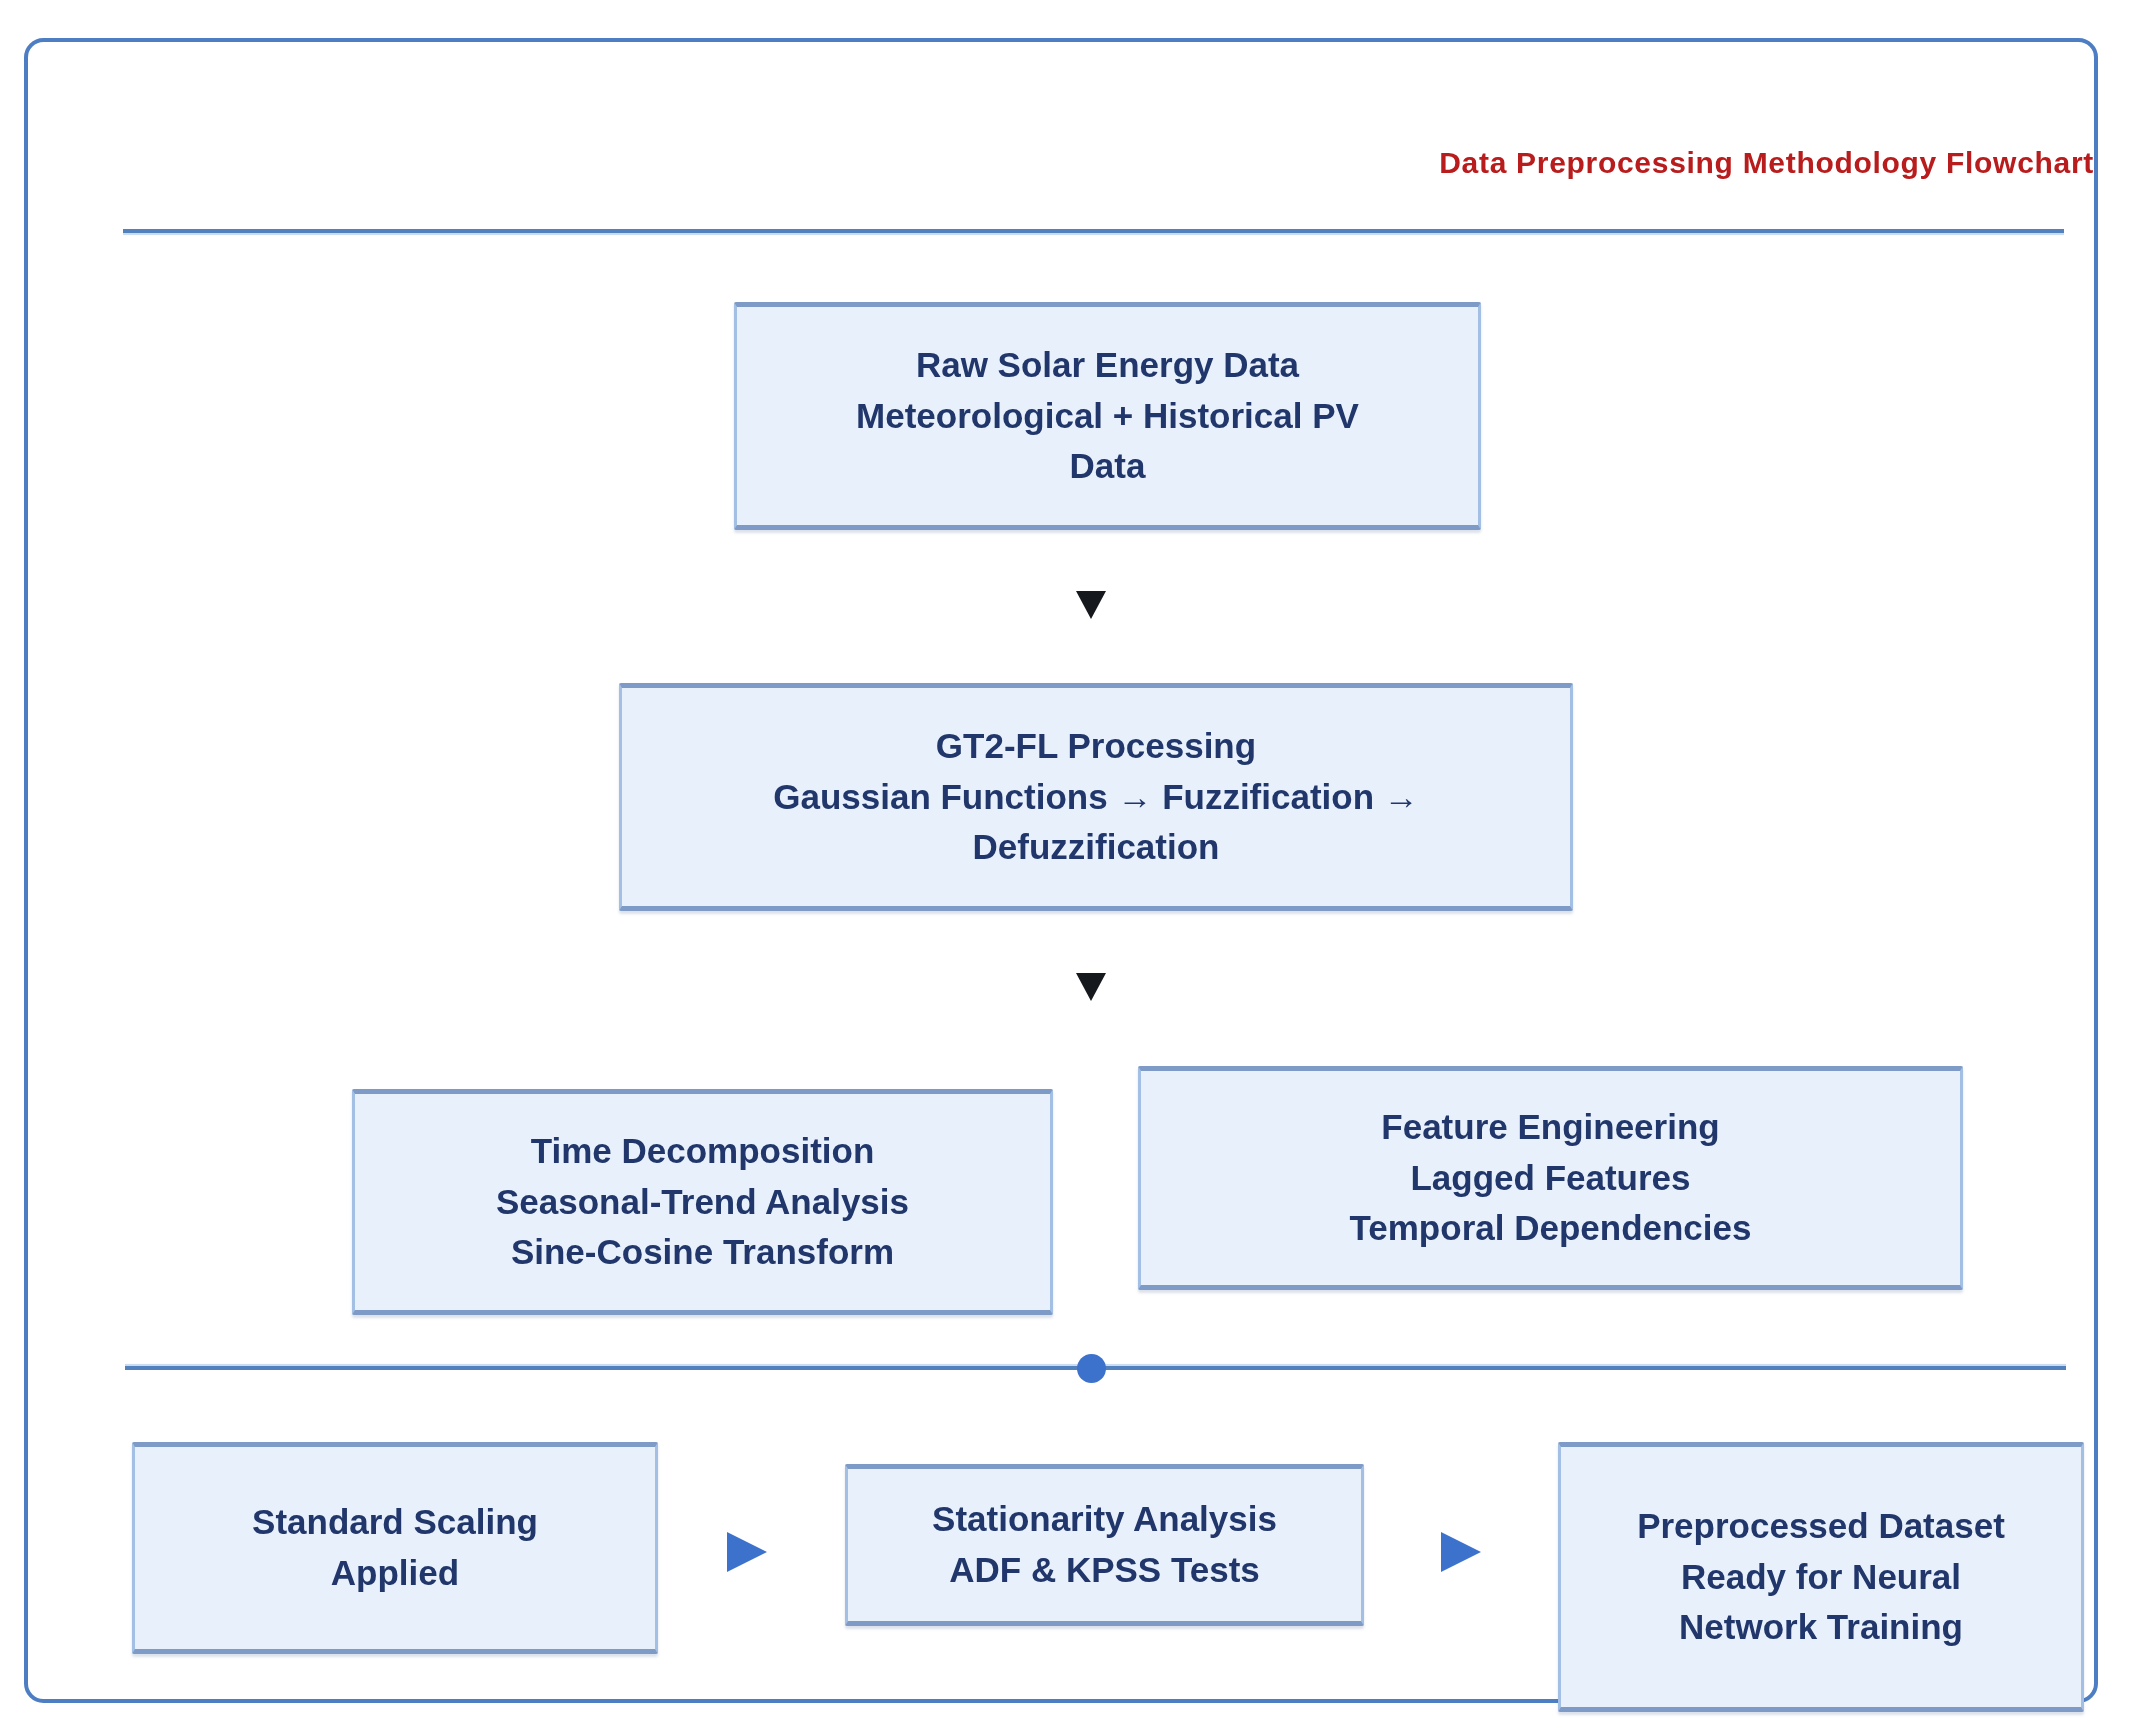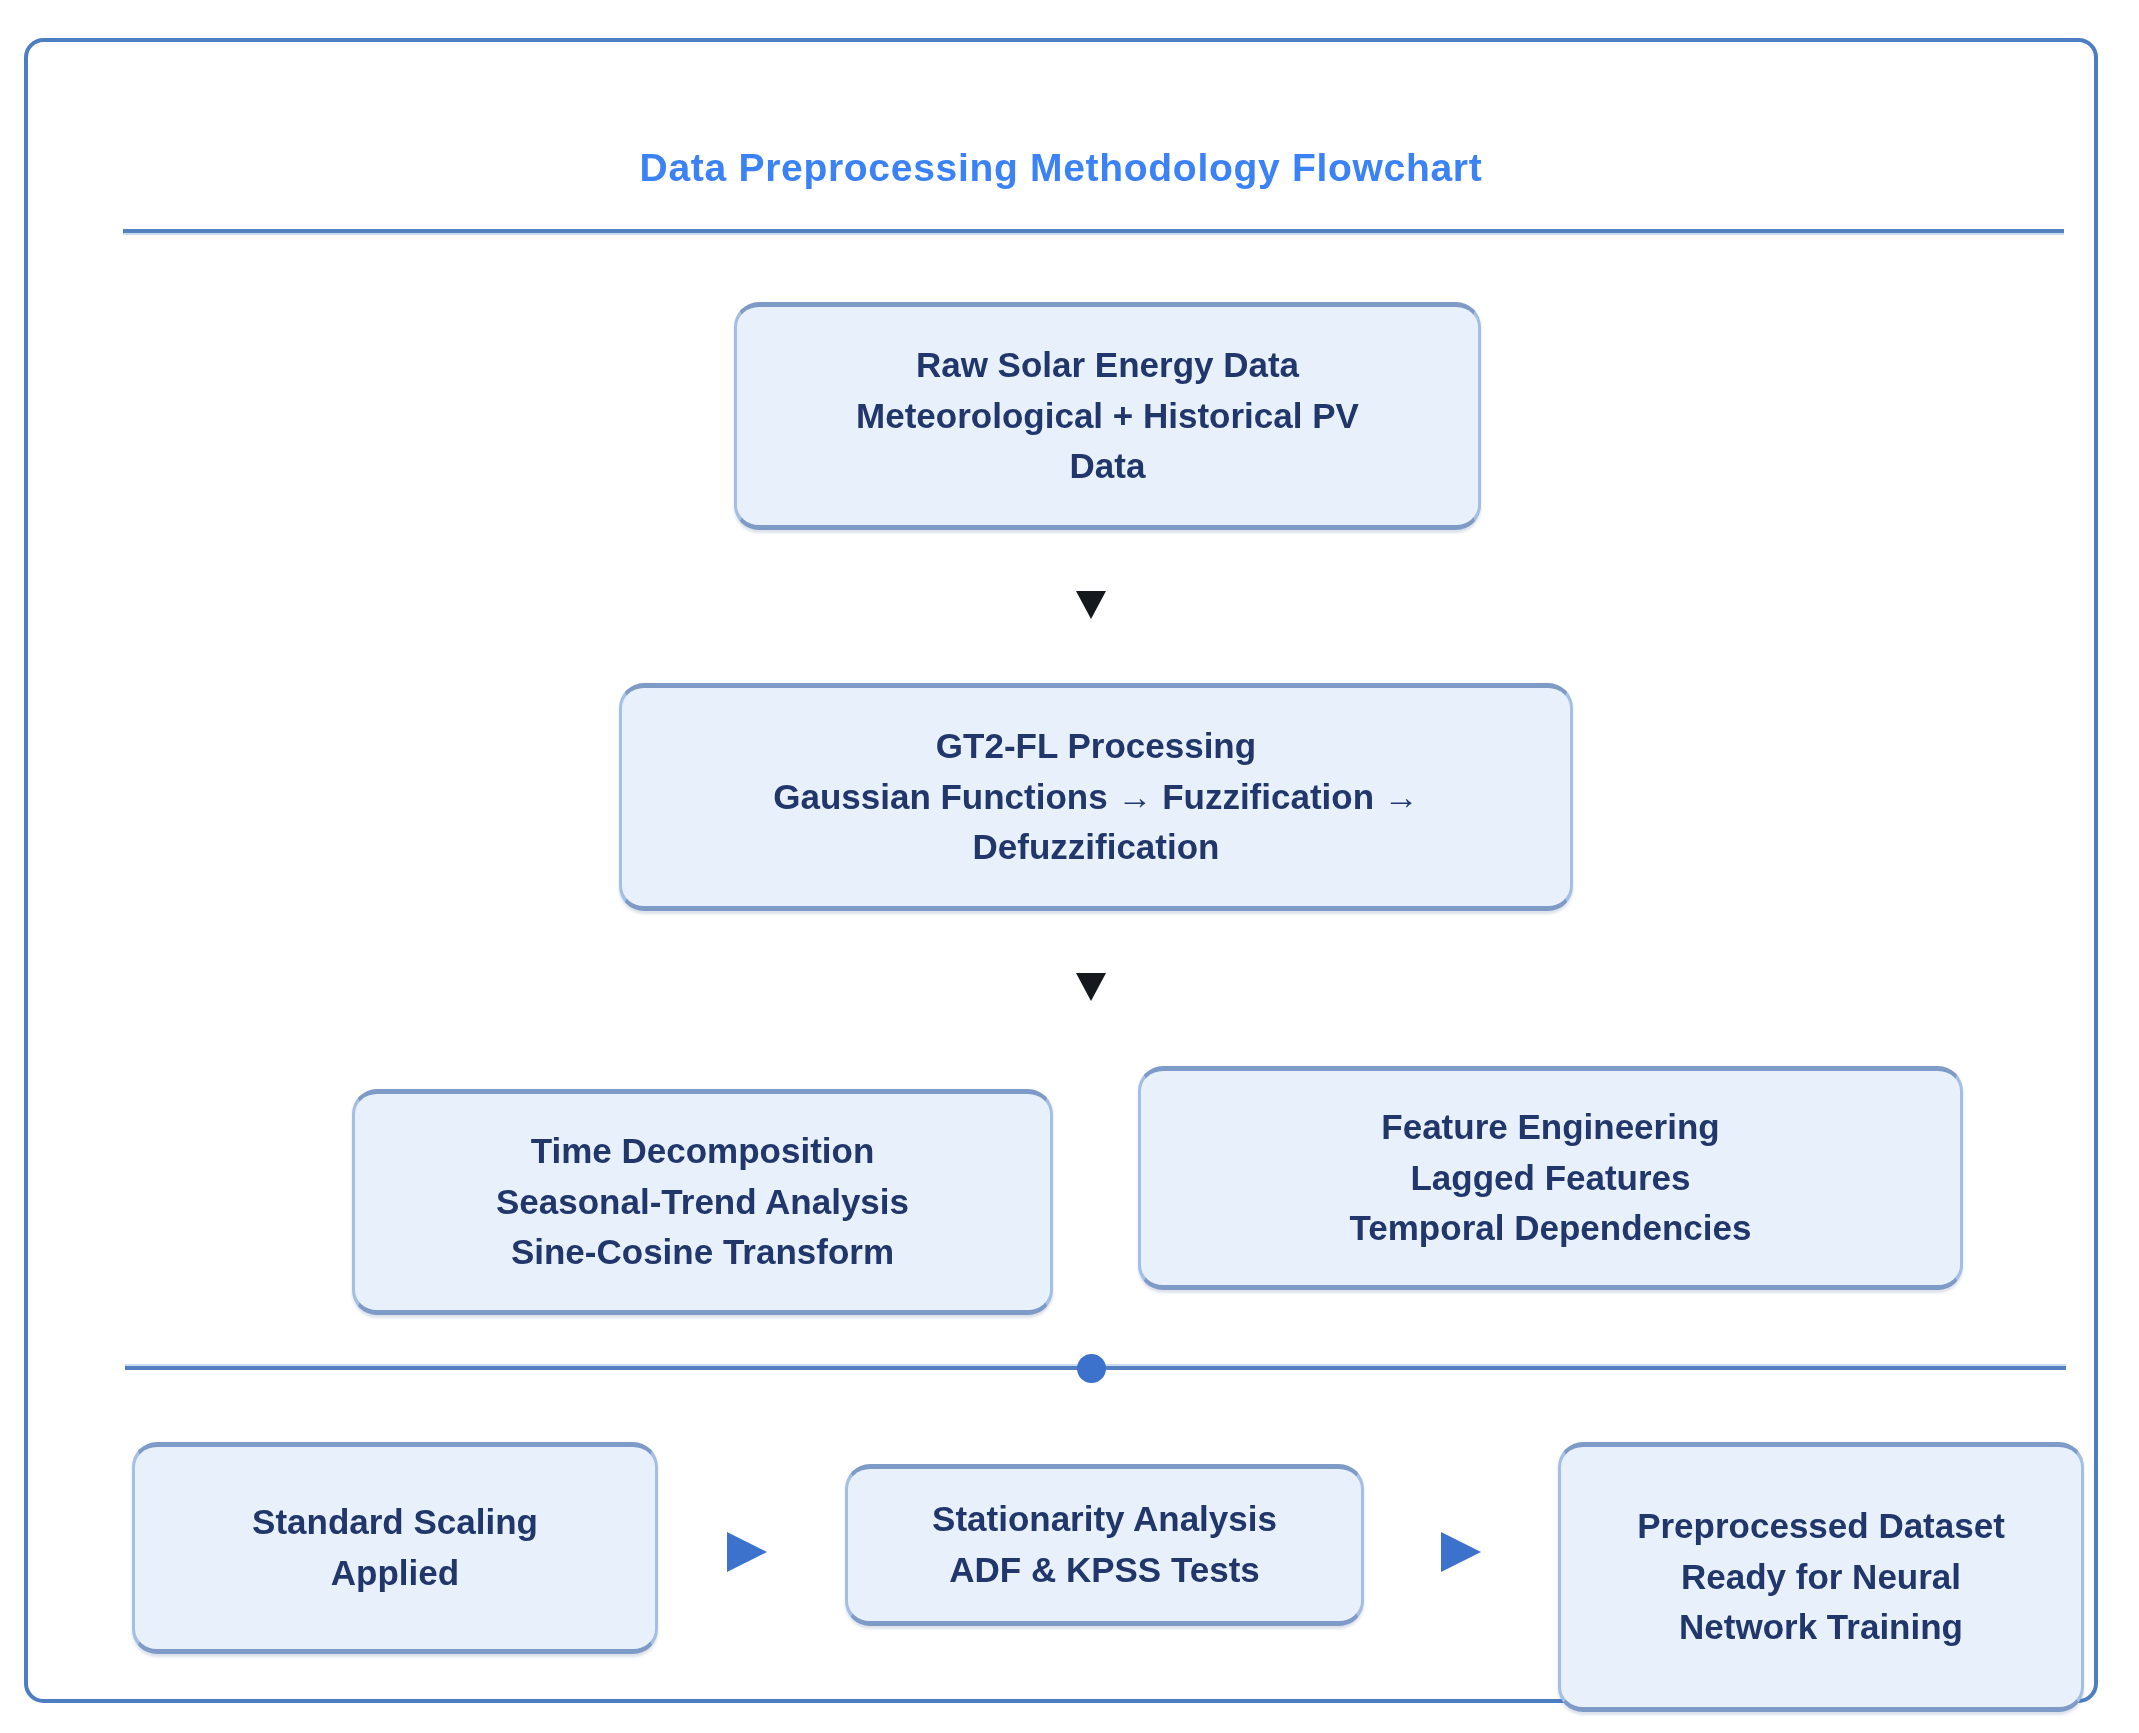--- a/index.html
+++ b/index.html
@@ -23,43 +23,43 @@
     border: 4.2px solid #4d7ec3;
     border-radius: 19.5px;
     background: #ffffff;
     box-sizing: border-box;
   }
   .page-title {
     position: absolute;
     left: 0;
     top: 104px;
     width: 100%;
-    text-align: center;
-    font-size: 39px;
+    text-align: right;
+    font-size: 30px;
     font-weight: bold;
-    color: #3b82f6;
+    color: #b91c1c;
     letter-spacing: 0.7px;
   }
   .title-underline {
     position: absolute;
     left: 95px;
     top: 187px;
     width: 1941px;
     height: 4.2px;
     background: #5381bd;
     box-shadow: 0 2.1px 0 #c9dcf2;
   }
   .node {
     position: absolute;
     box-sizing: border-box;
     background: #e8f1fb;
     border-style: solid;
     border-color: #7e9ac7 #a3bfe3;
     border-width: 5.6px 3.5px;
-    border-radius: 25px;
+    border-radius: 2px;
     display: flex;
     flex-direction: column;
     align-items: center;
     justify-content: center;
     text-align: center;
     color: #21376b;
     font-weight: bold;
     font-size: 35px;
     line-height: 1.45;
     box-shadow: 0 2.1px 2.8px rgba(60, 90, 140, 0.18);

